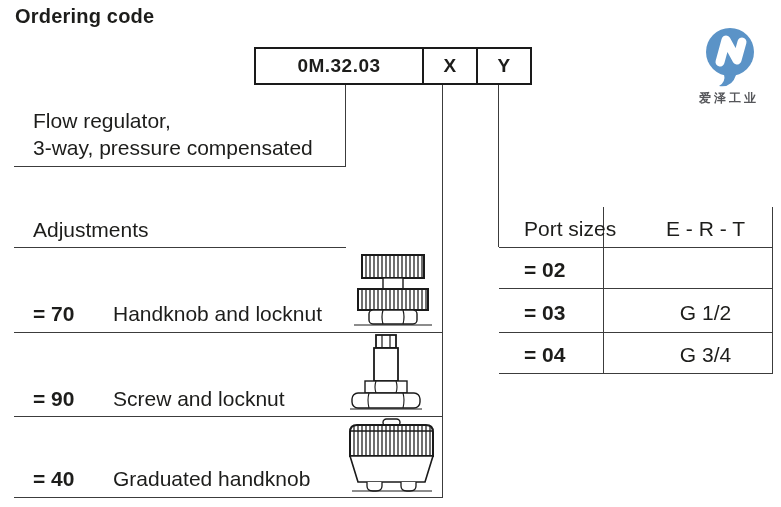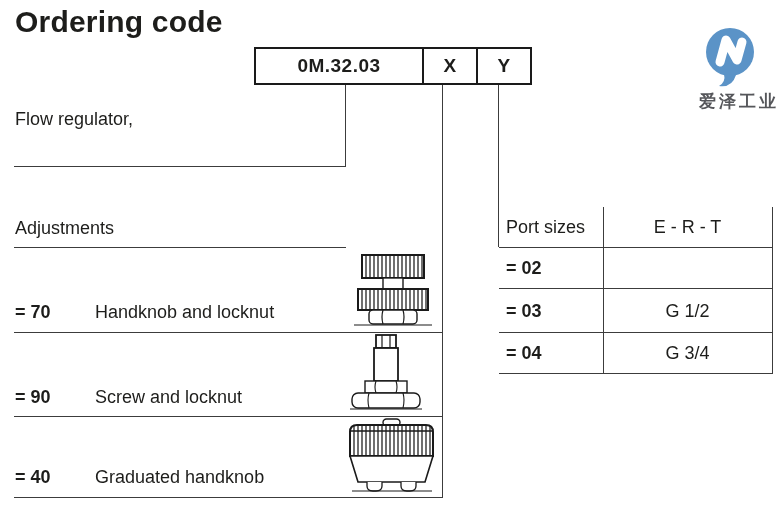--- a/index.html
+++ b/index.html
@@ -2,33 +2,33 @@
 <html><head>
 <meta charset="utf-8">
 <style>
   html,body{margin:0;padding:0;background:#ffffff;}
   .page{
     position:relative;width:781px;height:507px;background:#ffffff;overflow:hidden;
     font-family:"Liberation Sans","DejaVu Sans",sans-serif;color:#1d1d1b;
   }
   .hline{position:absolute;height:1px;background:#3c3c3c;}
   .vline{position:absolute;width:1px;background:#3c3c3c;}
-  .title{position:absolute;left:15px;top:5px;font-size:30px;font-weight:bold;letter-spacing:.2px;}
+  .title{position:absolute;left:15px;top:5px;font-size:20px;font-weight:bold;letter-spacing:.2px;}
   .code-row{position:absolute;left:254px;top:47px;display:flex;}
   .code-box{
     box-sizing:border-box;height:38px;border:2px solid #1a1a1a;background:#fff;
     display:flex;align-items:center;justify-content:center;
     font-weight:bold;font-size:19px;letter-spacing:.5px;
   }
   .code-box.main{width:170px;}
   .code-box.small{width:56px;margin-left:-2px;}
-  .txt{position:absolute;font-size:18px;white-space:nowrap;}
+  .txt{position:absolute;font-size:21px;white-space:nowrap;margin-left:18px;}
   .bold{font-weight:bold;}
   .cell-center{text-align:center;}
-  .logo-cn{position:absolute;left:699px;top:90px;font-size:17px;font-weight:bold;
+  .logo-cn{position:absolute;left:699px;top:90px;font-size:12px;font-weight:bold;
     letter-spacing:3px;color:#55565a;}
   .logo-en{position:absolute;left:701px;top:111px;font-size:9.5px;letter-spacing:1.6px;color:#9b9da1;}
   svg{display:block;}
 </style>
 </head>
 <body>
 
 <div class="page">
 
   <div class="title">Ordering code</div>
@@ -47,20 +47,21 @@
     <div class="code-box small">X</div>
     <div class="code-box small">Y</div>
   </div>
 
   <div class="vline" style="left:345px;top:85px;height:81px;"></div>
   <div class="hline" style="left:14px;top:166px;width:332px;"></div>
   <div class="vline" style="left:442px;top:85px;height:413px;"></div>
   <div class="vline" style="left:498px;top:85px;height:162px;"></div>
 
   <div class="txt" style="left:15px;top:109px;">Flow regulator,</div>
+  <div class="txt" style="left:15px;top:136px;">3-way, pressure compensated</div>
 
   <div class="txt" style="left:15px;top:218px;">Adjustments</div>
   <div class="hline" style="left:14px;top:247px;width:332px;"></div>
 
   <div class="txt bold" style="left:15px;top:302px;">= 70</div>
   <div class="txt" style="left:95px;top:302px;">Handknob and locknut</div>
   <div style="position:absolute;left:352px;top:252px;">
     <svg width="82" height="80" viewBox="0 0 82 80">
       <defs>
         <pattern id="kn1" width="4" height="8" patternUnits="userSpaceOnUse">

